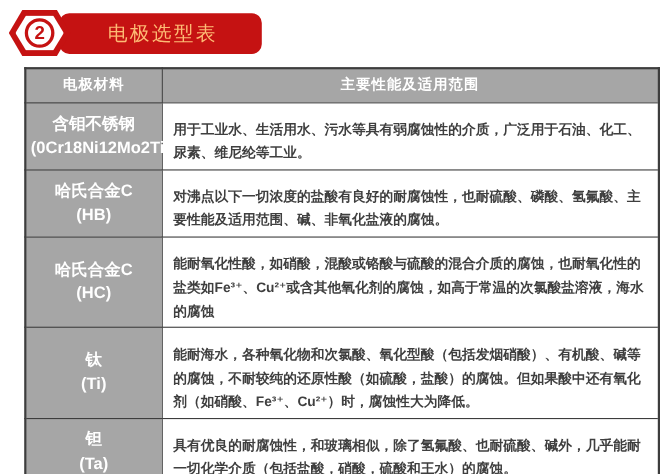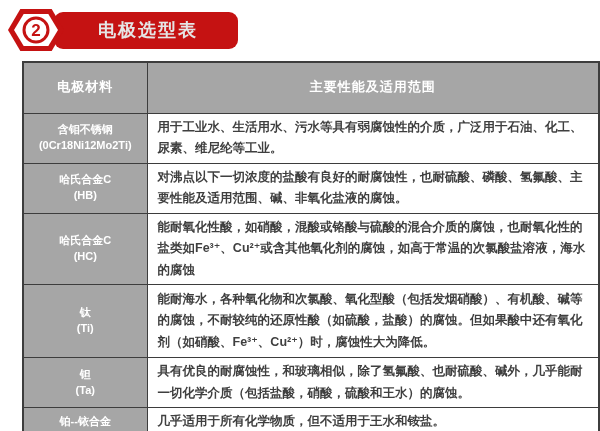--- a/index.html
+++ b/index.html
@@ -45,22 +45,22 @@
     border-radius: 50%;
     display: flex; align-items: center; justify-content: center;
     color: #c51212;
     font-weight: bold;
     font-size: 17px;
     line-height: 1;
   }
   .title-banner {
     margin-left: -10px;
     background: #c51212;
-    color: #e5e5e5;
-    font-weight: bold;
+    color: #fdba74;
+    font-weight: normal;
     font-size: 18px;
     letter-spacing: 2px;
     border-radius: 9px;
     padding: 6px 40px 7px 44px;
     z-index: 1;
   }
 
   
   table.spec-table {
     border-collapse: collapse;
@@ -71,36 +71,36 @@
   }
   .spec-table td, .spec-table th {
     border: 1.5px solid #3d3d3d;
     font-weight: bold;
   }
   .cell-gray {
     background: #a6a6a6;
     color: #ffffff;
     text-align: center;
     vertical-align: middle;
-    font-size: 11px;
+    font-size: 15px;
     line-height: 1.45;
     padding: 2px 4px;
   }
   .cell-head {
     font-size: 13px;
     letter-spacing: 1px;
   }
   .cell-desc {
     background: #ffffff;
     color: #3f3f3f;
     text-align: left;
     vertical-align: middle;
     font-size: 12.5px;
     line-height: 1.72;
-    padding: 3px 9px 3px 10px;
+    padding: 14px 9px 3px 10px;
   }
   .material-sub:empty { display: none; }
   .material-sub { display: block; }
 </style>
 </head>
 <body>
 
 <div class="header-bar">
   <div class="hex-badge">
     <div class="hex-outer"></div>
@@ -109,21 +109,21 @@
   </div>
   <div class="title-banner">电极选型表</div>
 </div>
 
 <table class="spec-table">
   <colgroup>
     <col style="width:124px">
     <col style="width:452px">
   </colgroup>
   <tbody>
-      <tr style="height:51px">
+      <tr style="height:31px">
     <th class="cell-gray cell-head">电极材料</th>
     <th class="cell-gray cell-head">主要性能及适用范围</th>
   </tr>
 
   <tr style="height:46px">
     <td class="cell-gray">
       <span class="material-main">含钼不锈钢</span>
       <span class="material-sub">(0Cr18Ni12Mo2Ti)</span>
     </td>
     <td class="cell-desc">用于工业水、生活用水、污水等具有弱腐蚀性的介质，广泛用于石油、化工、尿素、维尼纶等工业。</td>

